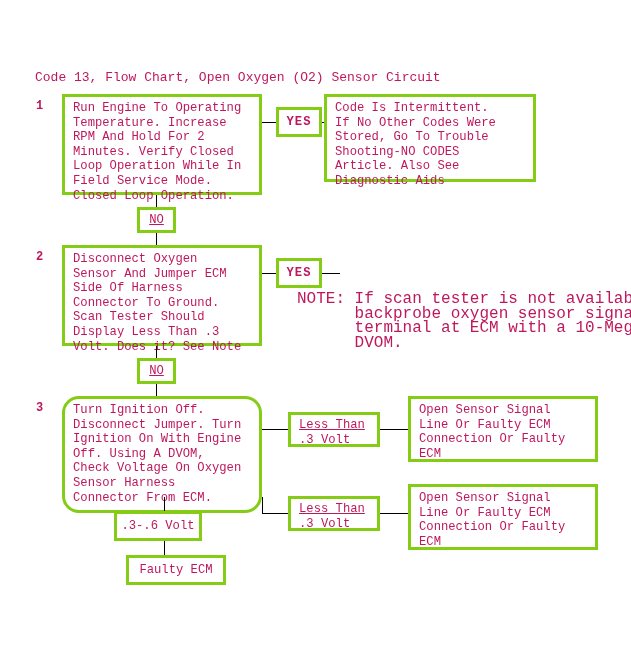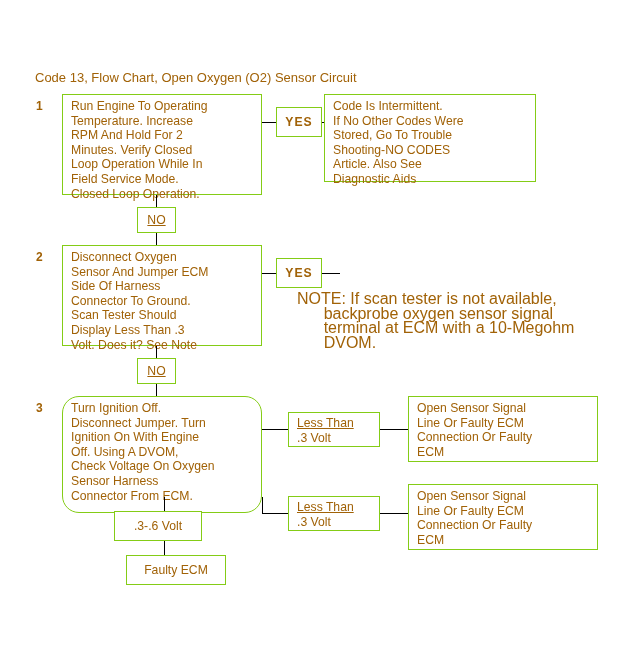--- a/index.html
+++ b/index.html
@@ -5,40 +5,40 @@
   html, body {
     margin: 0;
     padding: 0;
     background: #ffffff;
   }
   #page {
     position: relative;
     width: 631px;
     height: 652px;
     background: #ffffff;
-    font-family: Liberation Sans, sans-serif;
-    color: #a16207;
+    font-family: Liberation Mono, monospace;
+    color: #be185d;
     overflow: hidden;
   }
   .title {
     position: absolute;
     left: 35px;
     top: 70px;
     font-size: 13px;
     letter-spacing: 0px;
     white-space: pre;
   }
   .step-num {
     position: absolute;
     font-size: 12px;
     font-weight: bold;
   }
   .box {
     position: absolute;
-    border: 1px solid #84cc16;
+    border: 3px solid #84cc16;
     box-sizing: border-box;
     font-size: 12.2px;
     line-height: 14.6px;
     padding: 4px 6px 4px 8px;
     white-space: pre;
     background: #ffffff;
   }
   .box.center {
     display: flex;
     align-items: center;

